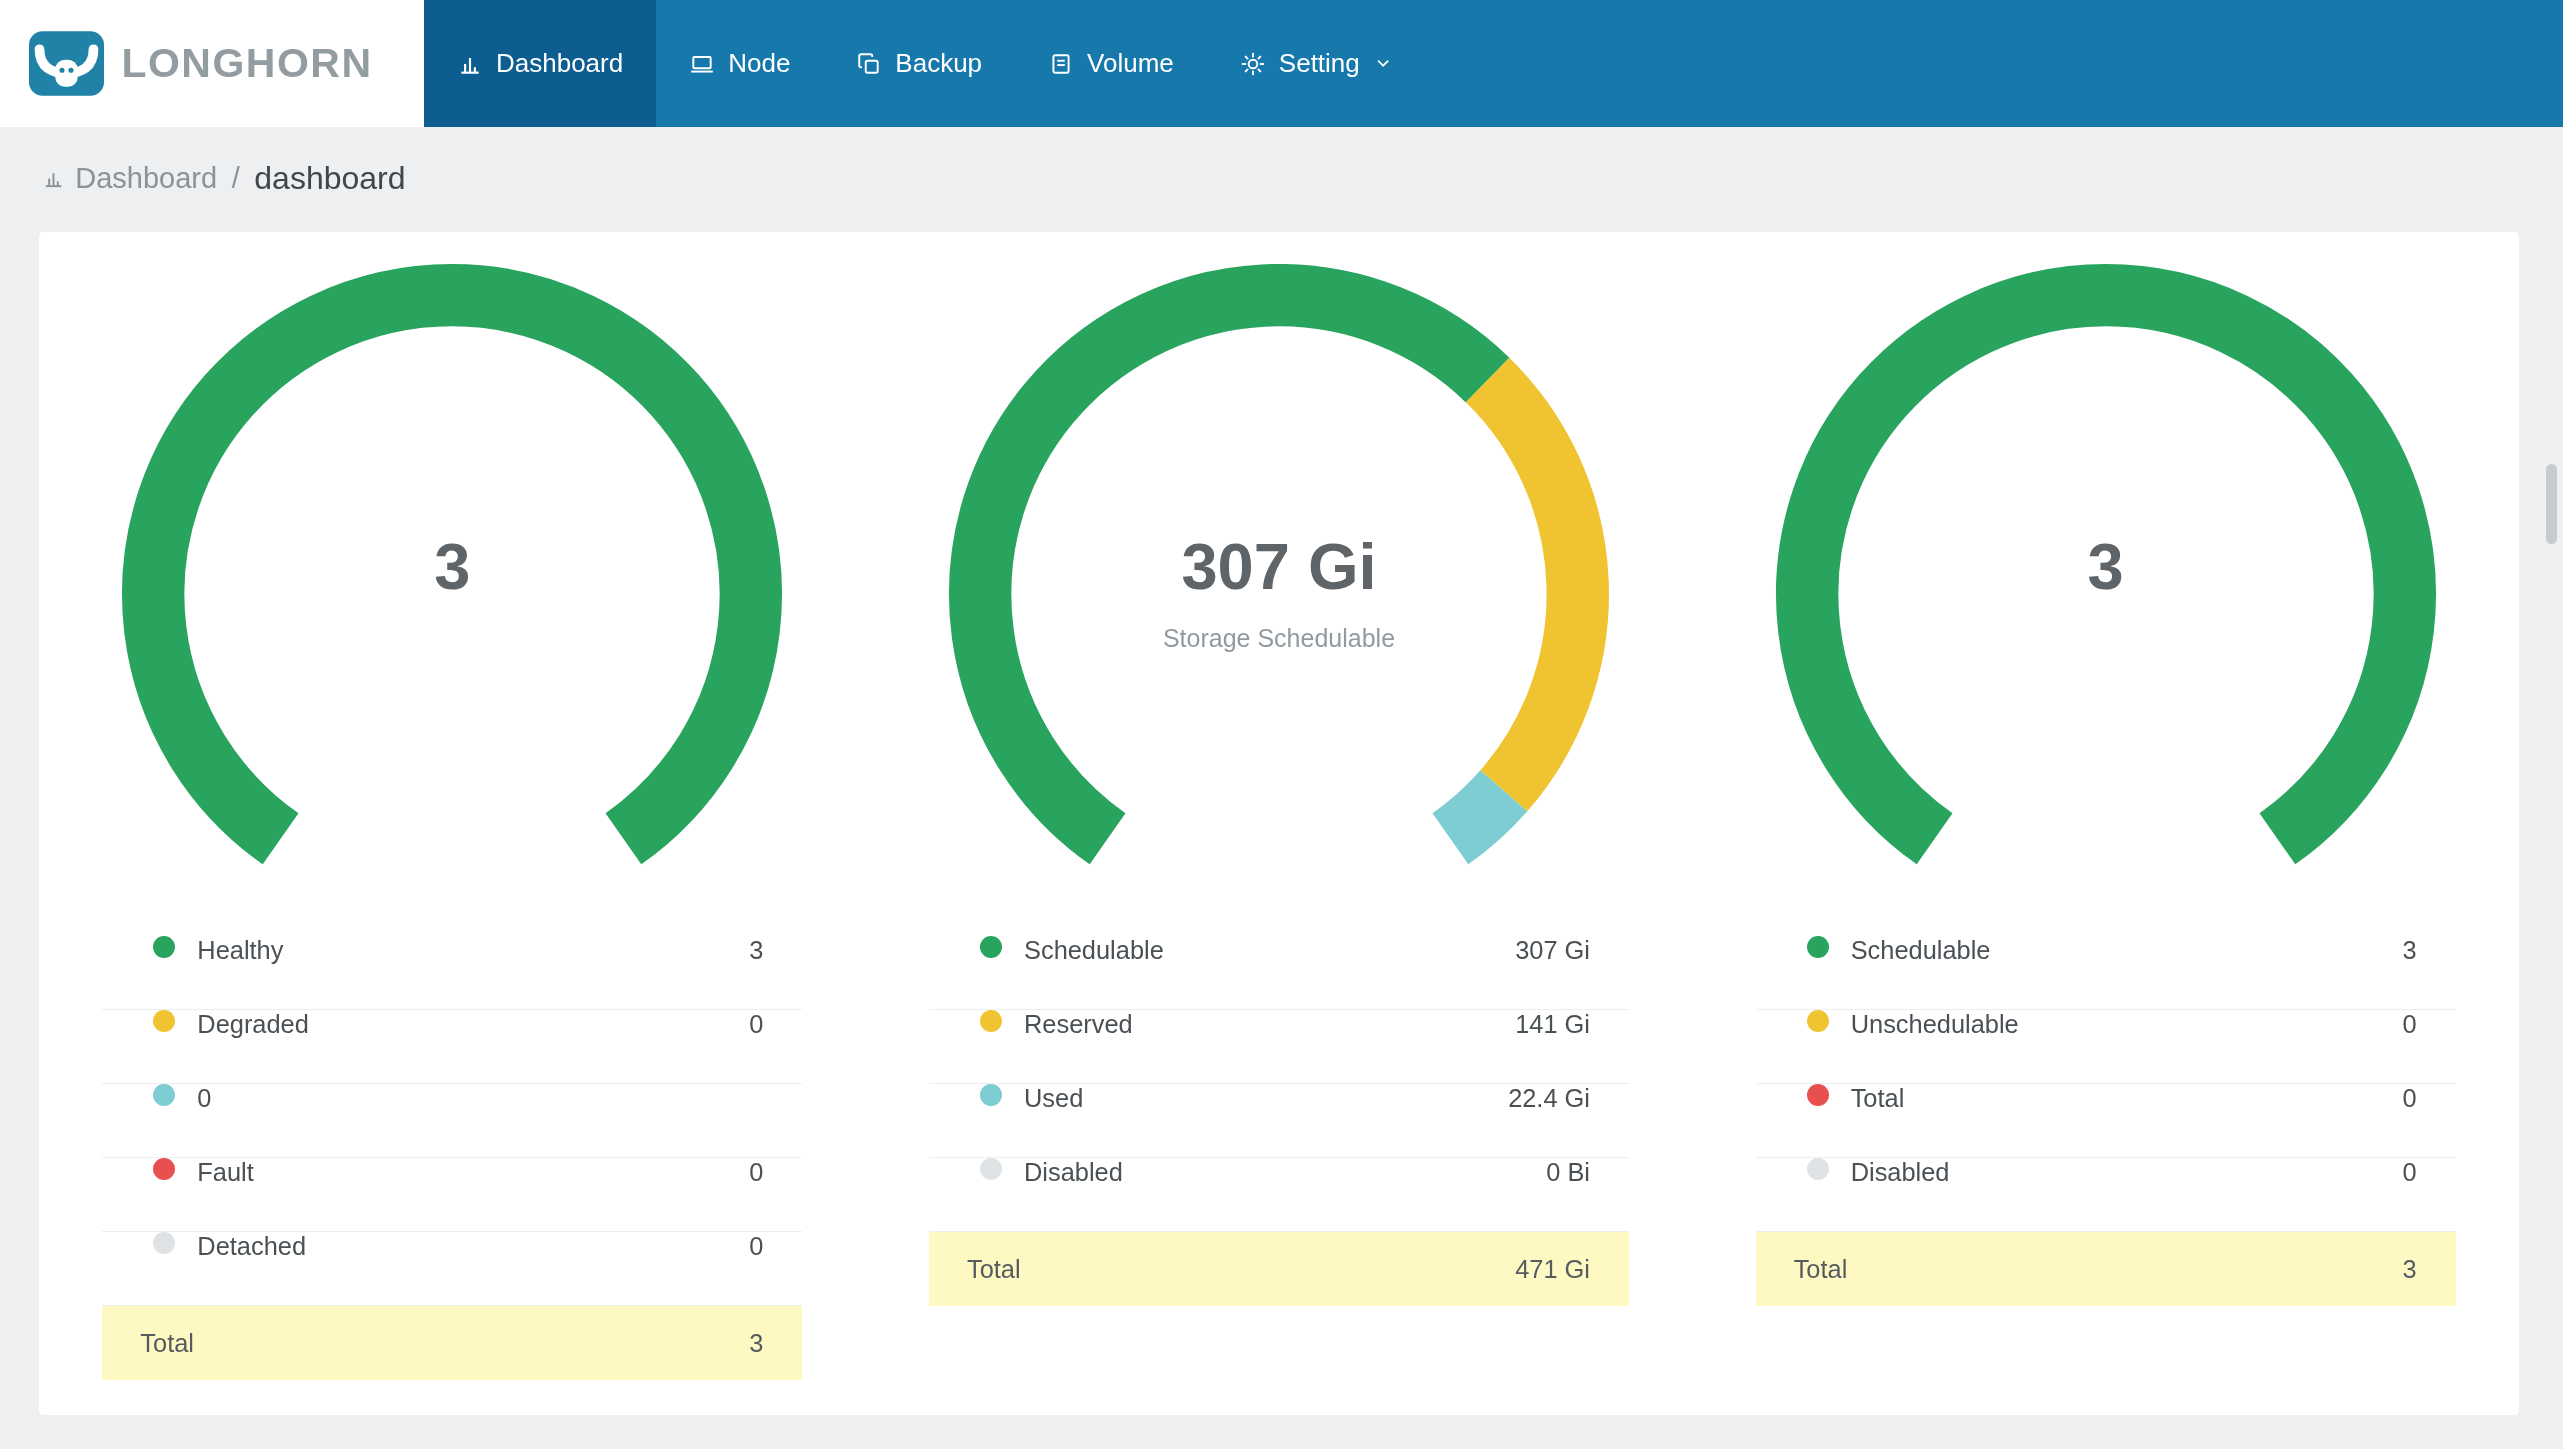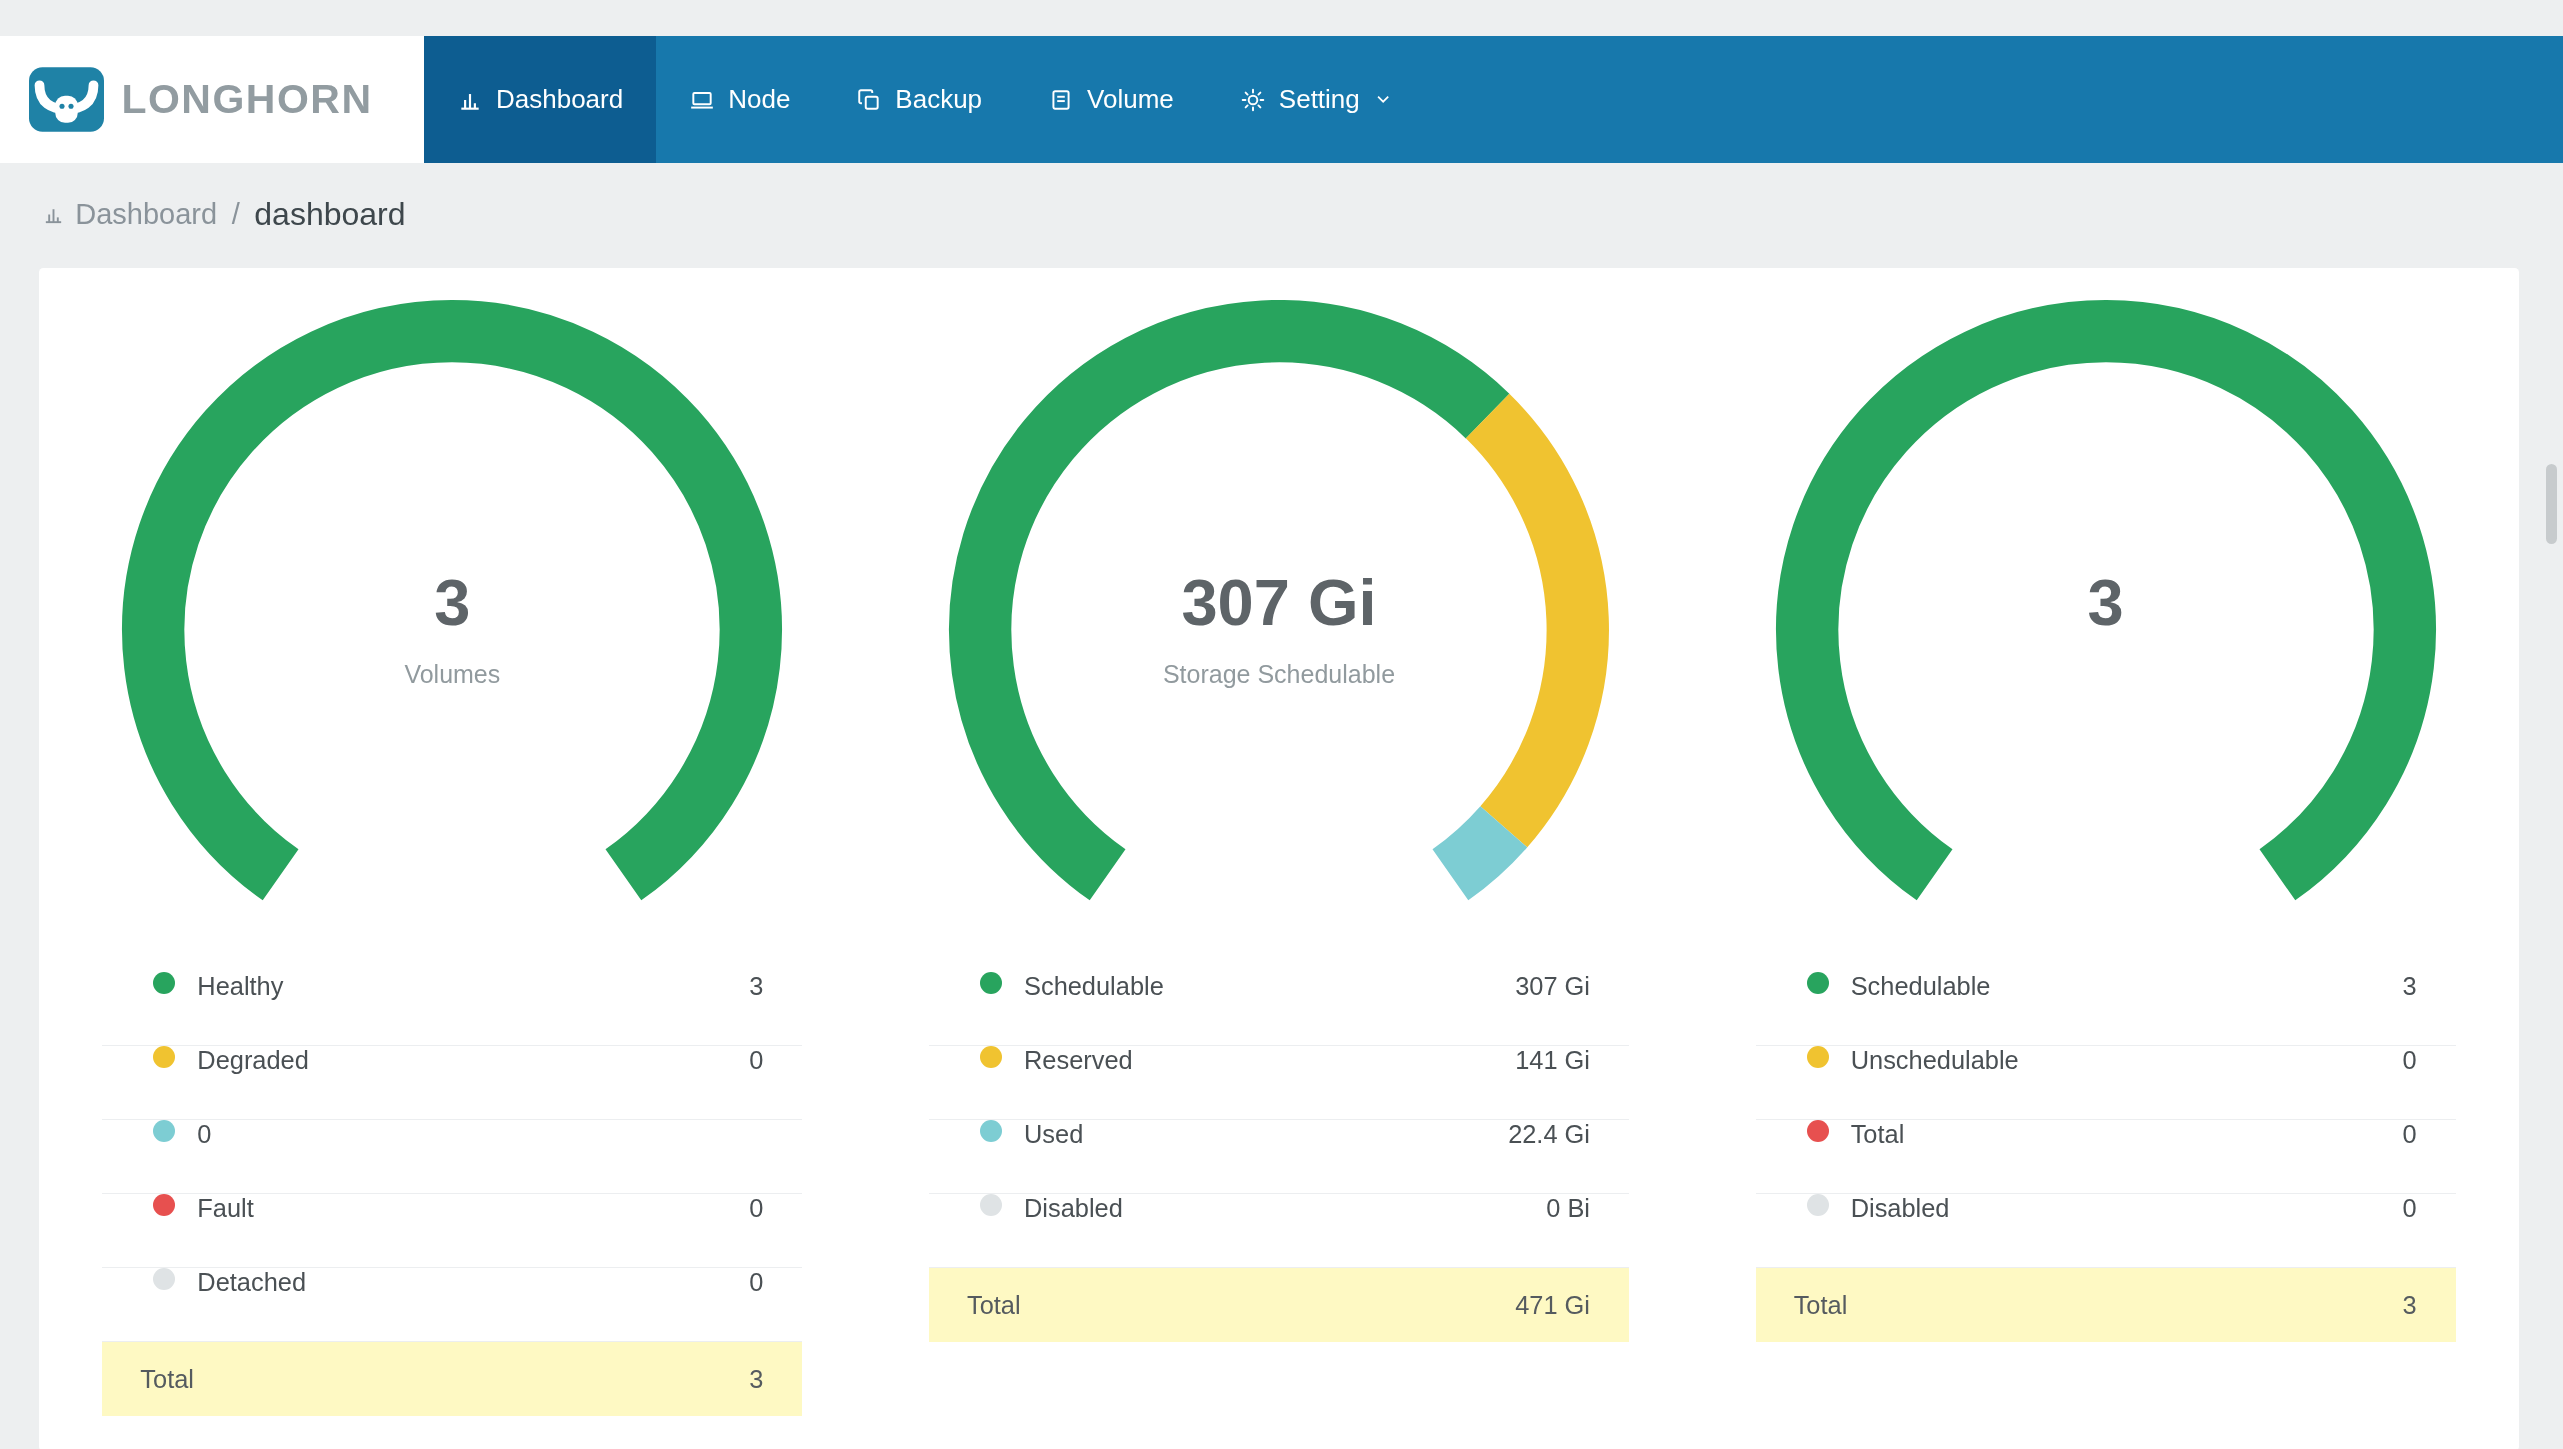--- a/index.html
+++ b/index.html
@@ -5,21 +5,21 @@
   * { box-sizing: border-box; margin: 0; padding: 0; }
   html, body { width: 2563px; height: 1449px; }
   body {
     background: #EDEFF0;
     font-family: "Liberation Sans", sans-serif;
     position: relative;
     overflow: hidden;
   }
 
   
-  .header { display: flex; height: 127px; width: 100%; margin-top: 36px; }
+  .header { display: flex; height: 127px; width: 100%; }
   .logo-box {
     width: 424px; background: #ffffff; display: flex; align-items: center;
     gap: 17.4px; padding-left: 29px; flex-shrink: 0; cursor: pointer;
   }
   .logo-icon svg { display: block; }
   .logo-text {
     font-size: 41px; font-weight: 700; color: #929CA1; letter-spacing: 1.5px;
   }
   .navbar { flex: 1; background: #1778AC; display: flex; align-items: stretch; }
   .nav-item {
@@ -160,21 +160,20 @@
 <main class="card">
   <div class="charts">
 
     <section class="gauge-col">
       <div class="gauge-wrap">
         <svg class="gauge" viewBox="0 0 940 870">
             <path d="M 233.7 792.5 A 412 412 0 1 1 706.3 792.5" fill="none" stroke="#28A45E" stroke-width="86"></path>
           </svg>
         <div class="gauge-center">
           <div class="gauge-value">3</div>
-          <div class="gauge-label">Volumes</div>
         </div>
       </div>
       <div class="legend">
           <div class="legend-row">
             <span class="dot" style="background: rgb(40, 164, 94);"></span>
             <span class="lab">Healthy</span>
             <span class="val">3</span>
           </div>
           <div class="legend-row">
             <span class="dot" style="background: rgb(240, 195, 48);"></span>

